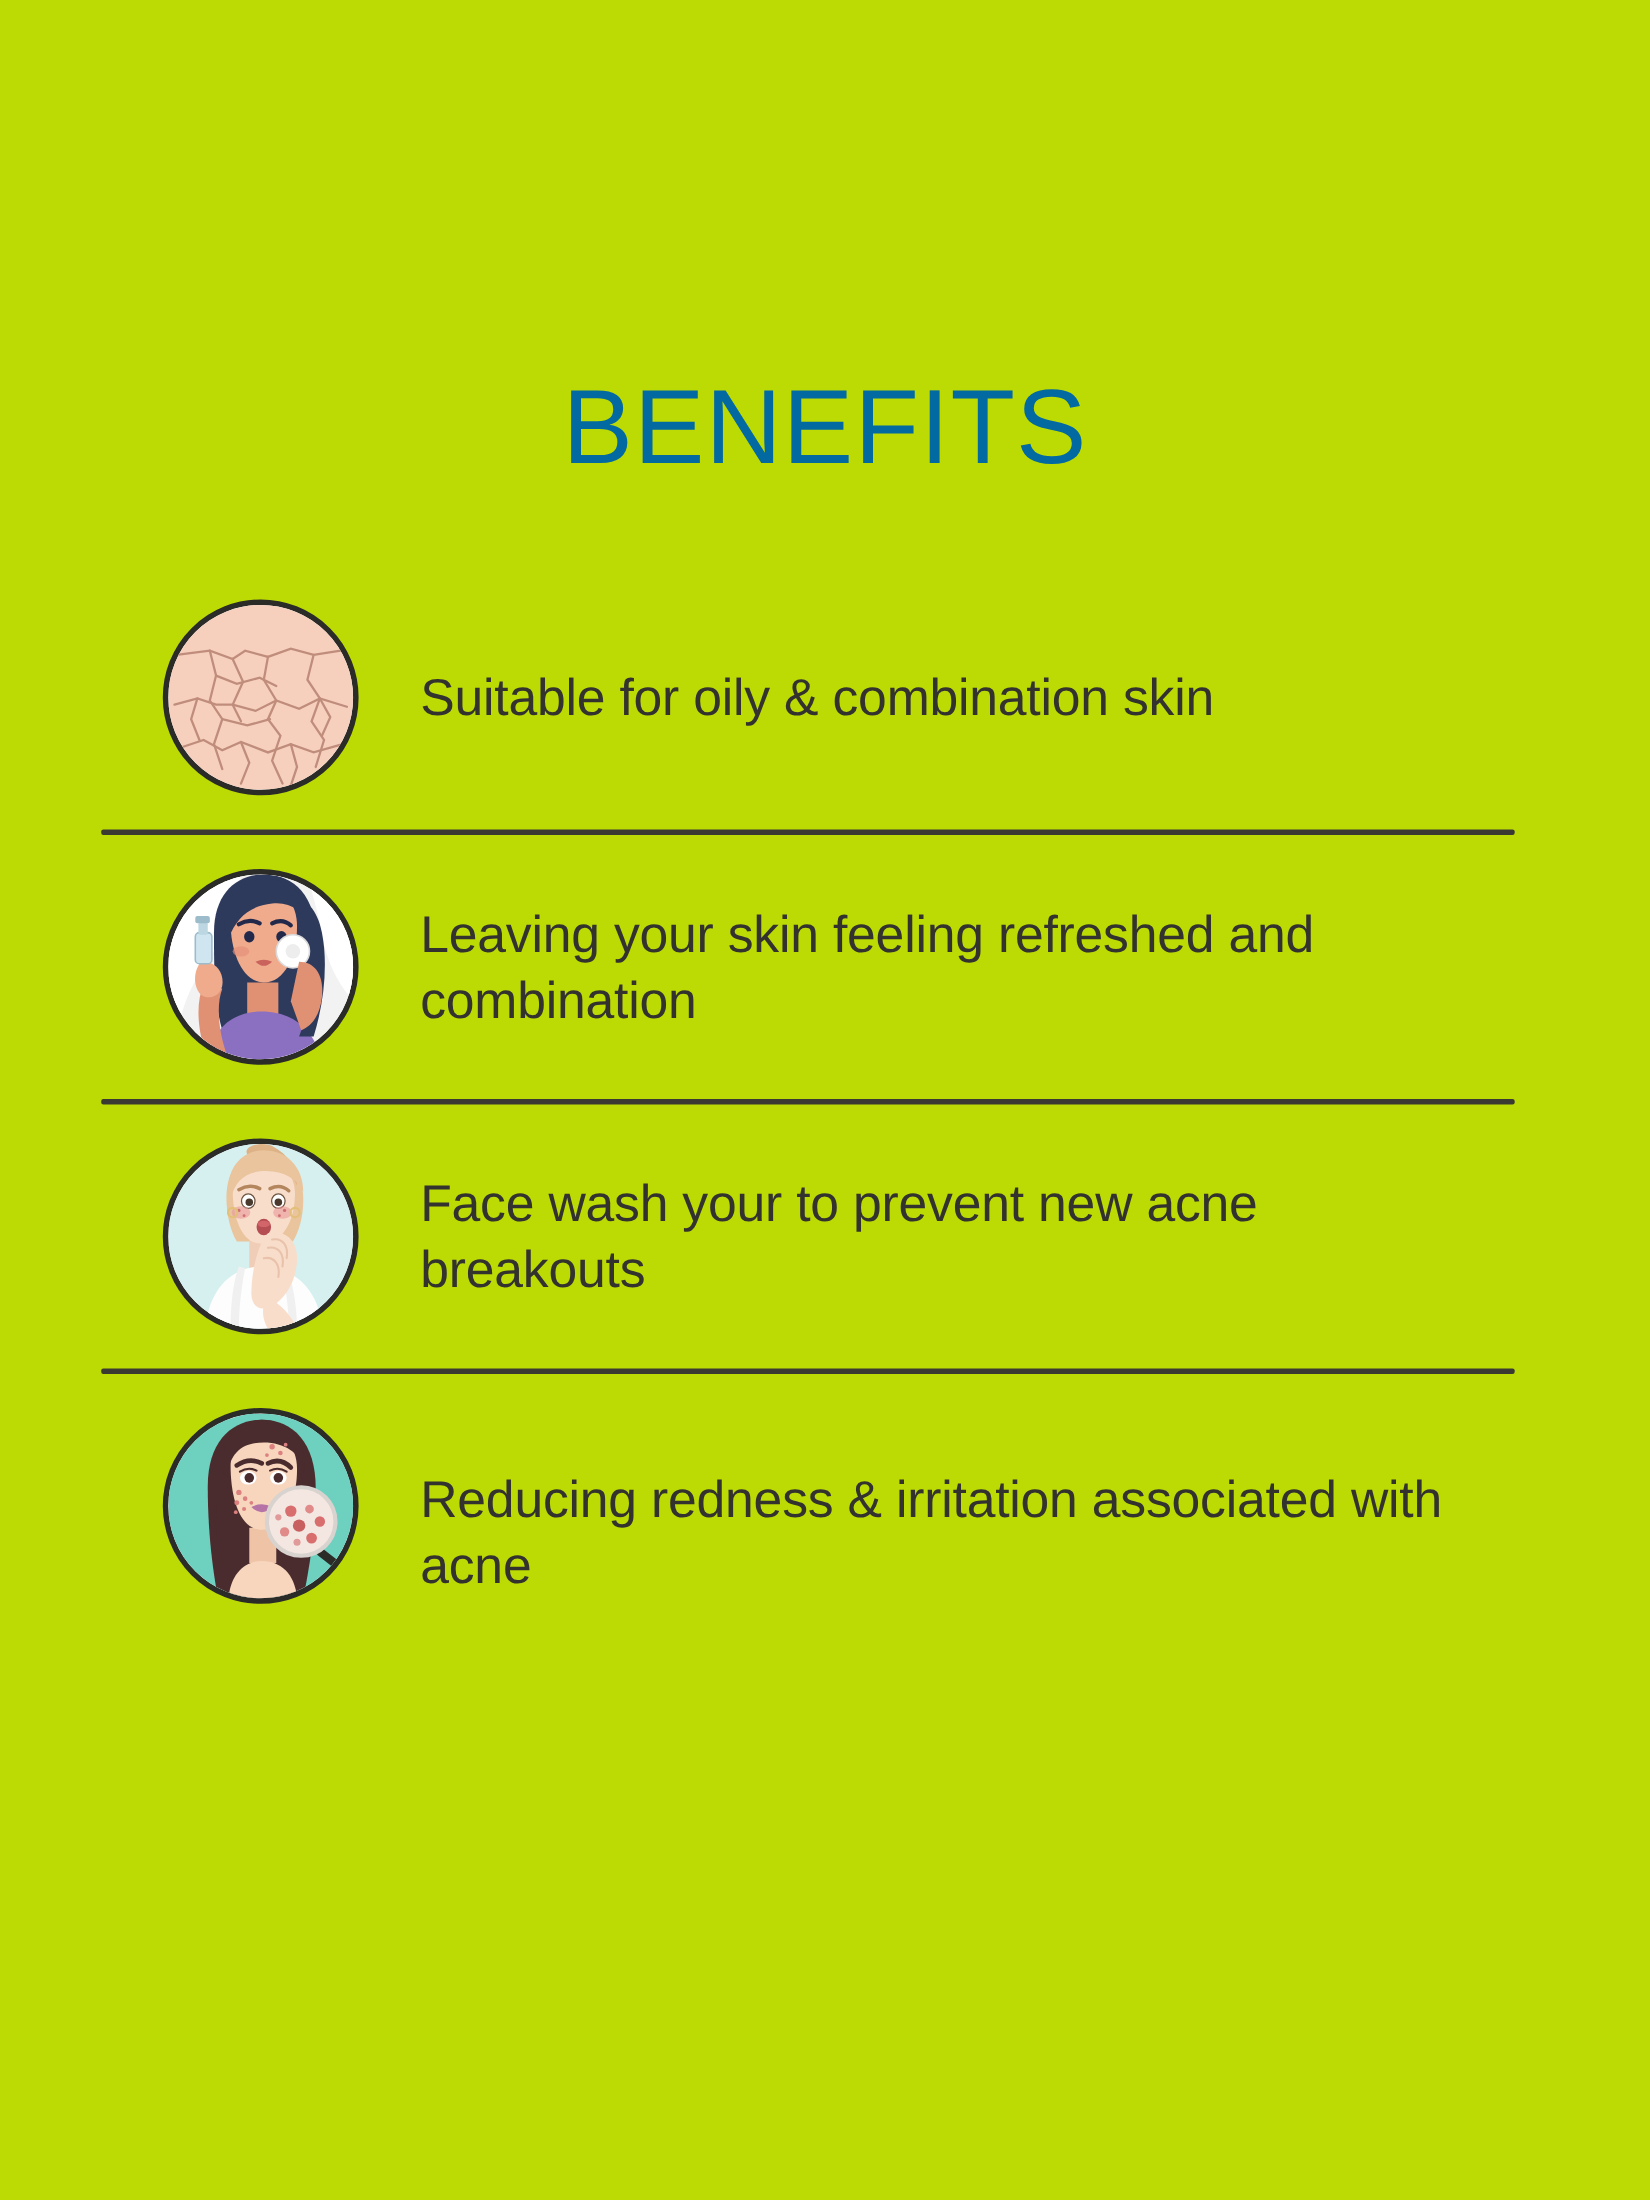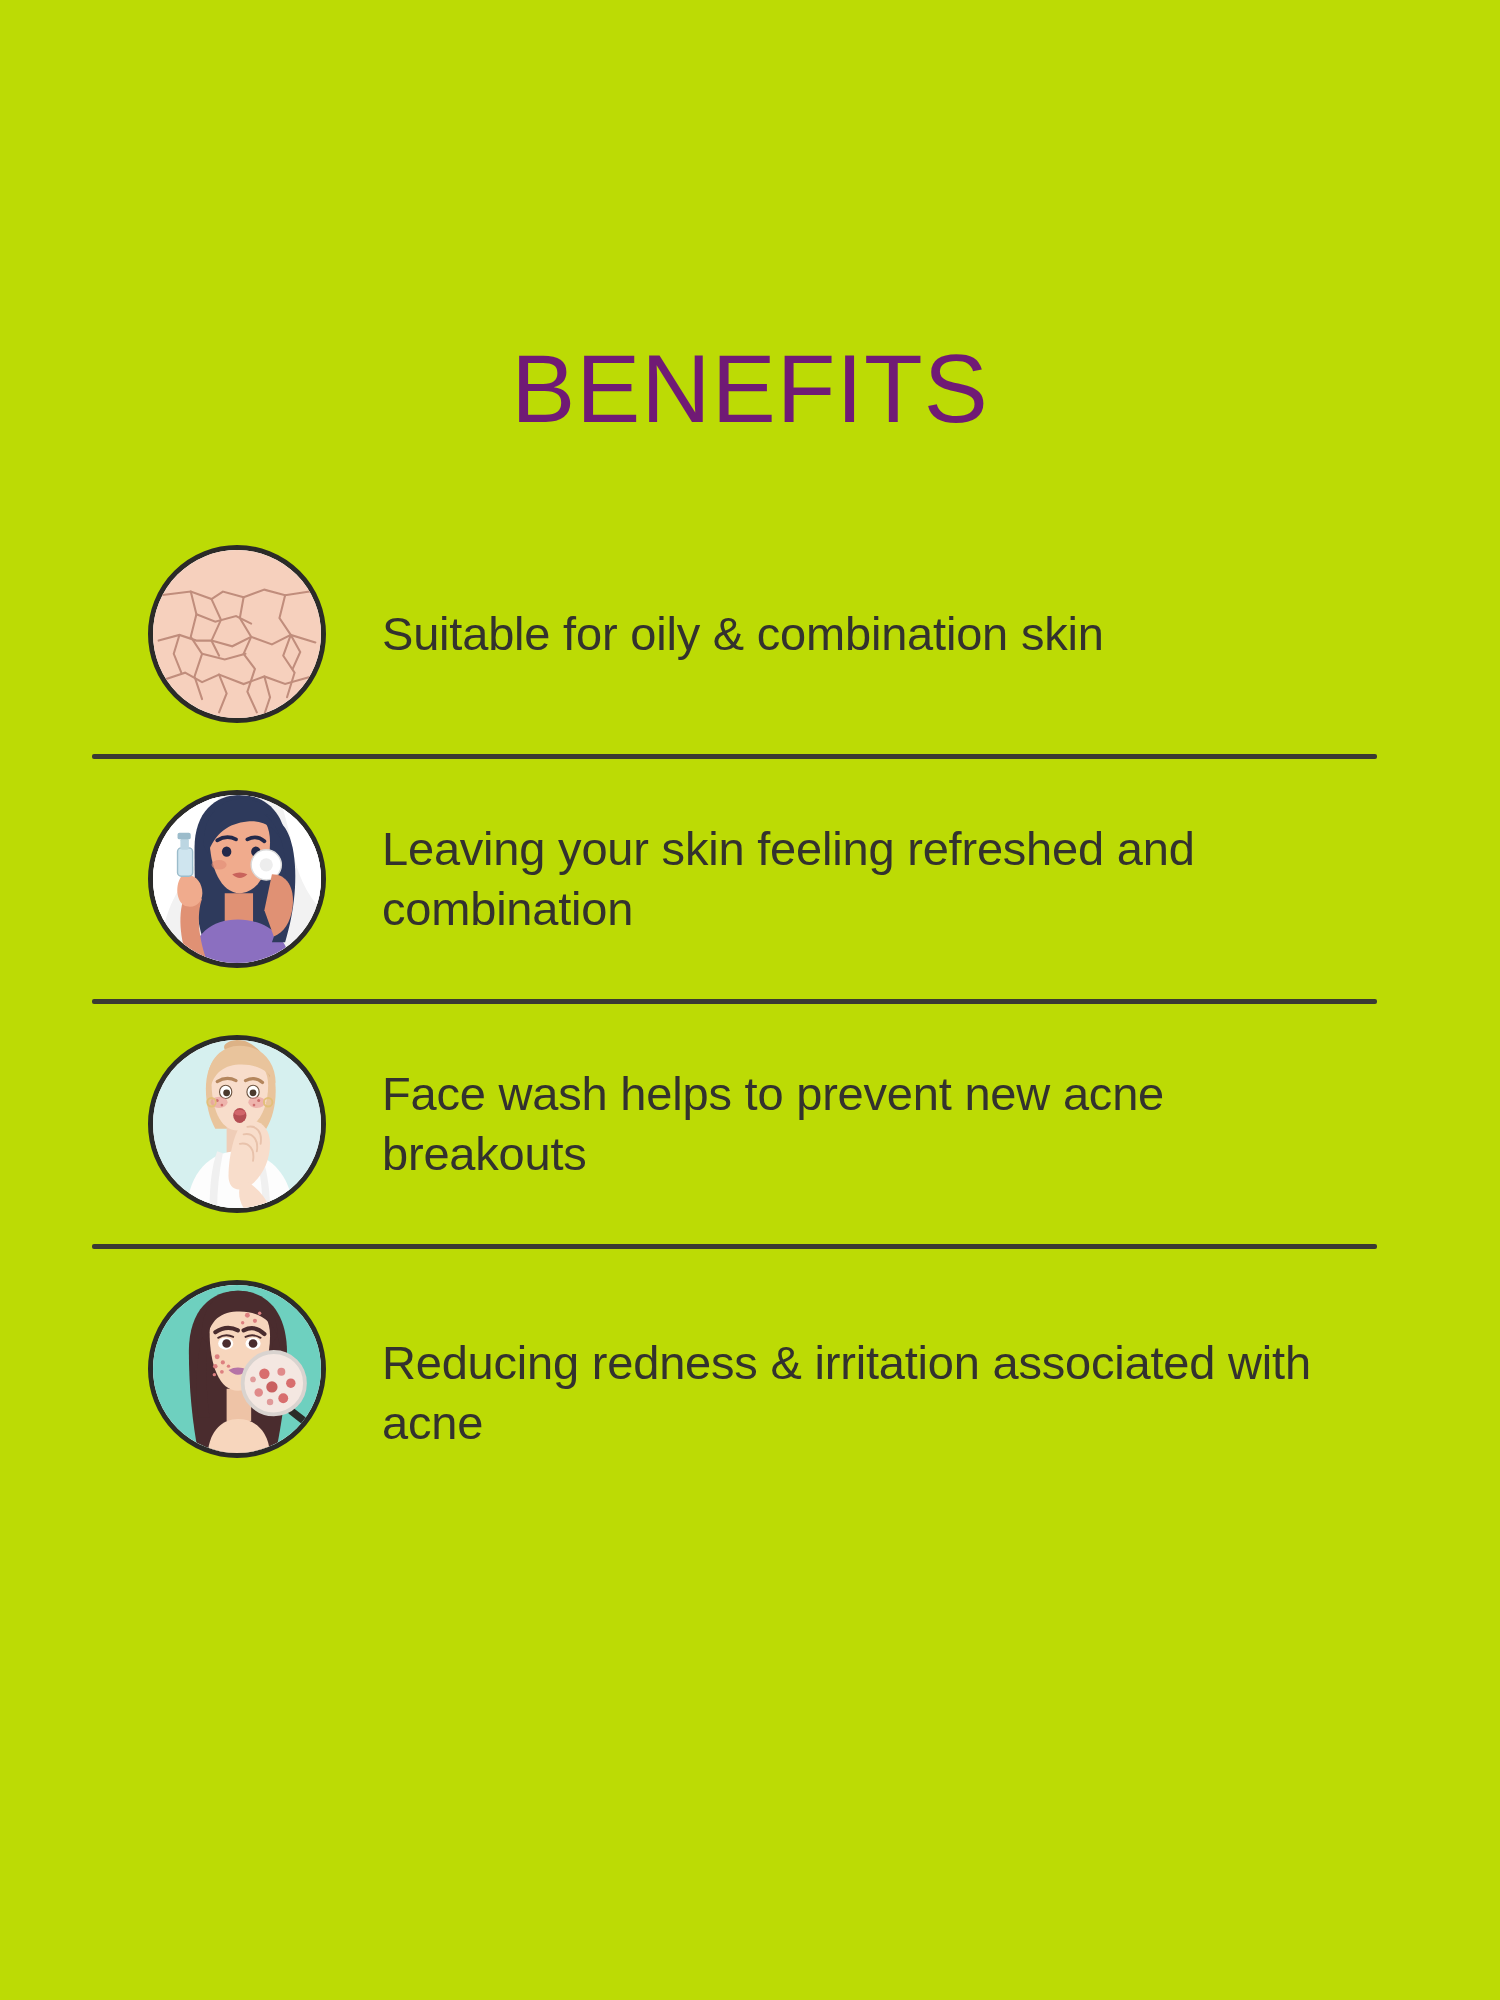--- a/index.html
+++ b/index.html
@@ -96,21 +96,21 @@
     width: 100%;
     height: 100%;
   }
 </style>
 </head>
 <body>
 
 <div id="page" style="background: rgb(188, 219, 5);">
 
   <div class="title-wrap">
-    <h1 class="title" style="color: #701a75;">BENEFITS</h1>
+    <h1 class="title" style="color: #0369a1;">BENEFITS</h1>
   </div>
 
   <div class="list">
 
     <div class="row">
       <div class="icon-cell">
         <div class="avatar">
           <svg viewBox="0 0 178 178" xmlns="http://www.w3.org/2000/svg">
             <rect width="178" height="178" fill="#f6d0bd"></rect>
             <g stroke="#c08d7c" stroke-width="2.2" fill="none" stroke-linecap="round">
@@ -234,21 +234,21 @@
             <path d="M96 86 C112 82 124 92 124 110 C124 130 114 148 100 156 C88 162 80 156 80 144 C80 124 86 96 96 86 Z" fill="#f8ddcb"></path>
             <path d="M100 92 C110 90 116 98 114 110" stroke="#e8c2ab" stroke-width="2" fill="none" stroke-linecap="round"></path>
             <path d="M96 100 C106 98 112 106 110 118" stroke="#e8c2ab" stroke-width="2" fill="none" stroke-linecap="round"></path>
             <path d="M92 110 C102 108 108 116 106 128" stroke="#e8c2ab" stroke-width="2" fill="none" stroke-linecap="round"></path>
 
             <path d="M100 150 C112 158 120 168 124 178 L96 178 C90 168 90 158 94 150 Z" fill="#f8ddcb"></path>
           </svg>
         </div>
       </div>
       <div class="text-cell">
-        <p class="benefit-text" style="color: rgb(51, 50, 46);">Face wash helps to prevent new acne breakouts</p>
+        <p class="benefit-text" style="color: rgb(51, 50, 46);">Face wash your to prevent new acne breakouts</p>
       </div>
     </div>
 
     <div class="divider" style="background: rgb(58, 58, 51);"></div>
 
     <div class="row">
       <div class="icon-cell">
         <div class="avatar">
           <svg viewBox="0 0 178 178" xmlns="http://www.w3.org/2000/svg">
             <rect width="178" height="178" fill="#6ed0bf"></rect>

